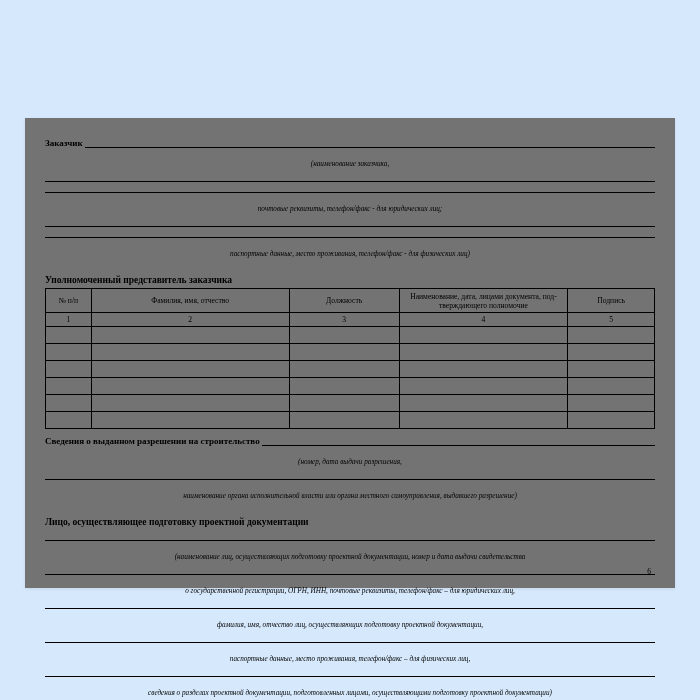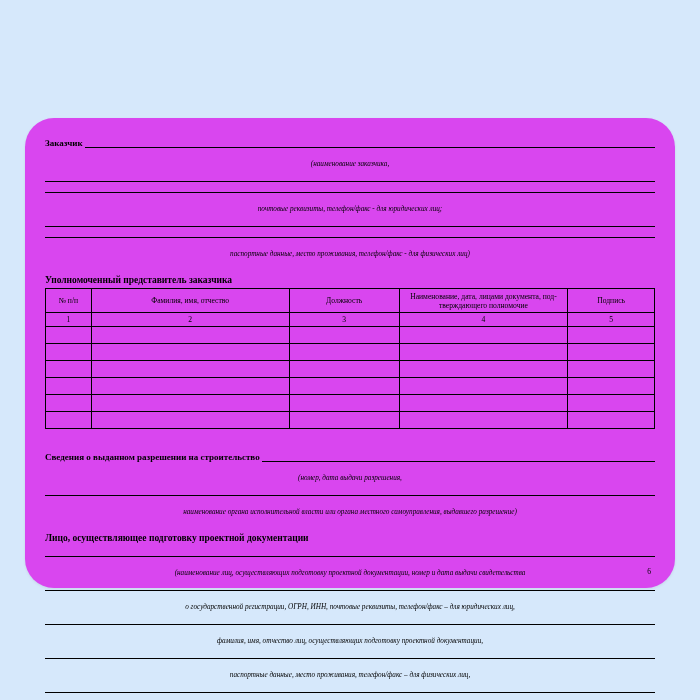--- a/index.html
+++ b/index.html
@@ -12,23 +12,22 @@
     background: #d6e8fb;
     font-family: "Liberation Serif", serif;
     overflow: hidden;
   }
   #page {
     position: absolute;
     left: 25px;
     top: 118px;
     width: 650px;
     height: 470px;
-    background: #d946ef;
+    background: #737373;
     box-shadow: 0 1px 3px rgba(0,0,0,0.08);
-    border-radius: 29px;
   }
   #sheet {
     position: absolute;
     left: 20px;
     top: 18px;
     right: 20px;
     bottom: 14px;
   }
   .lbl {
     font-size: 9px;
@@ -184,21 +183,21 @@
         <tr>
           <td class="emptyrow"></td>
           <td class="emptyrow"></td>
           <td class="emptyrow"></td>
           <td class="emptyrow"></td>
           <td class="emptyrow"></td>
         </tr>
       </tbody>
     </table>
 
-    <div class="flexline" style="margin-top:21px;">
+    <div class="flexline" style="margin-top:5px;">
       <span class="lbl">Сведения о выданном разрешении на строительство</span>
       <span class="underline"></span>
     </div>
     <div class="caption">(номер, дата выдачи разрешения,</div>
 
     <div class="plainline"></div>
     <div class="caption">наименование органа исполнительной власти или органа местного самоуправления, выдавшего разрешение)</div>
 
     <div class="section-title">Лицо, осуществляющее подготовку проектной документации</div>
 
@@ -208,16 +207,17 @@
     <div class="plainline"></div>
     <div class="caption">о государственной регистрации, ОГРН, ИНН, почтовые реквизиты, телефон/факс – для юридических лиц,</div>
 
     <div class="plainline"></div>
     <div class="caption">фамилия, имя, отчество  лиц, осуществляющих подготовку проектной документации,</div>
 
     <div class="plainline"></div>
     <div class="caption">паспортные данные, место проживания, телефон/факс – для  физических лиц,</div>
 
     <div class="plainline"></div>
+    <div class="caption">сведения о разделах  проектной документации, подготовленных лицами, осуществляющими подготовку проектной документации)</div>
 
     <div class="pageno">6</div>
   </div>
 </div>
 
 </body></html>

